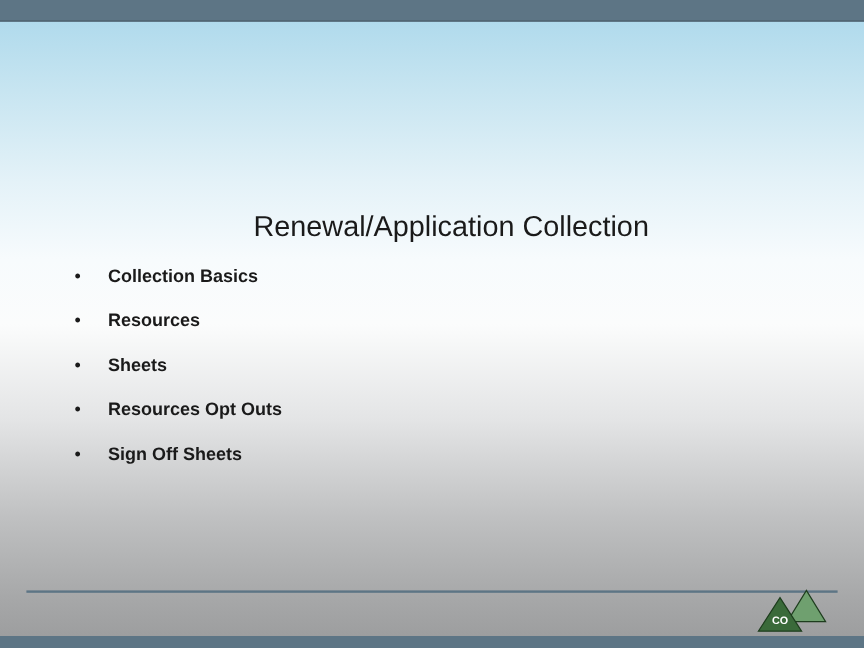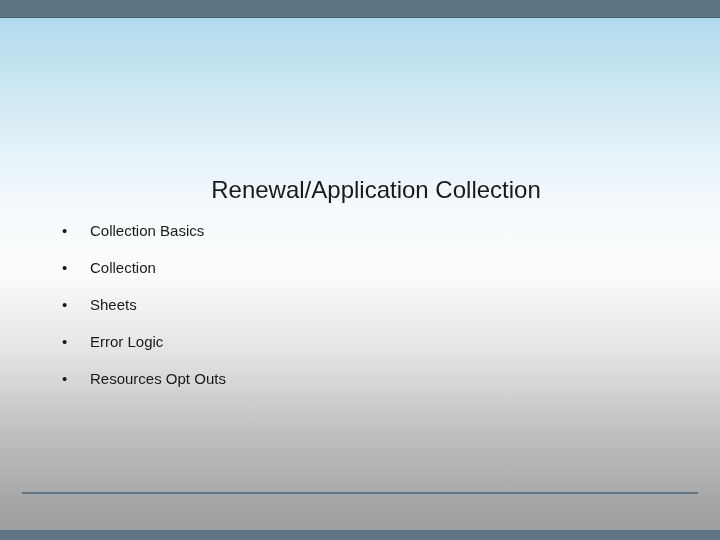--- a/index.html
+++ b/index.html
@@ -38,21 +38,21 @@
     font-weight: 400;
   }
   .bullets {
     position: absolute;
     top: 222px;
     left: 62px;
     list-style: none;
   }
   .bullets li {
     font-size: 15px;
-    font-weight: 400;
+    font-weight: 700;
     color: #1a1a1a;
     margin-bottom: 20px;
     position: relative;
     padding-left: 28px;
   }
   .bullets li::before {
     content: "•";
     position: absolute;
     left: 0;
     top: 0;
@@ -85,23 +85,30 @@
 </head>
 <body>
 
 <div class="slide">
   <div class="top-bar"></div>
 
   <h1 class="title">Renewal/Application Collection</h1>
 
   <ul class="bullets">
     <li>Collection Basics</li>
-    <li>Collection</li>
+    <li>Resources</li>
     <li>Sheets</li>
-    <li>Error Logic</li>
     <li>Resources Opt Outs</li>
+    <li>Sign Off Sheets</li>
   </ul>
 
   <div class="footer-line"></div>
 
+  <div class="logo-wrap">
+    <svg viewBox="0 0 60 40" width="60" height="40">
+      <polygon points="42,2 58,28 26,28" fill="#6fa06f" stroke="#1e3d1e" stroke-width="1"></polygon>
+      <polygon points="20,8 38,36 2,36" fill="#3a6a3a" stroke="#1e3d1e" stroke-width="1"></polygon>
+      <text x="20" y="30" font-size="9" font-weight="700" fill="#ffffff" text-anchor="middle">CO</text>
+    </svg>
+  </div>
 
   <div class="bottom-bar"></div>
 </div>
 
 </body></html>

